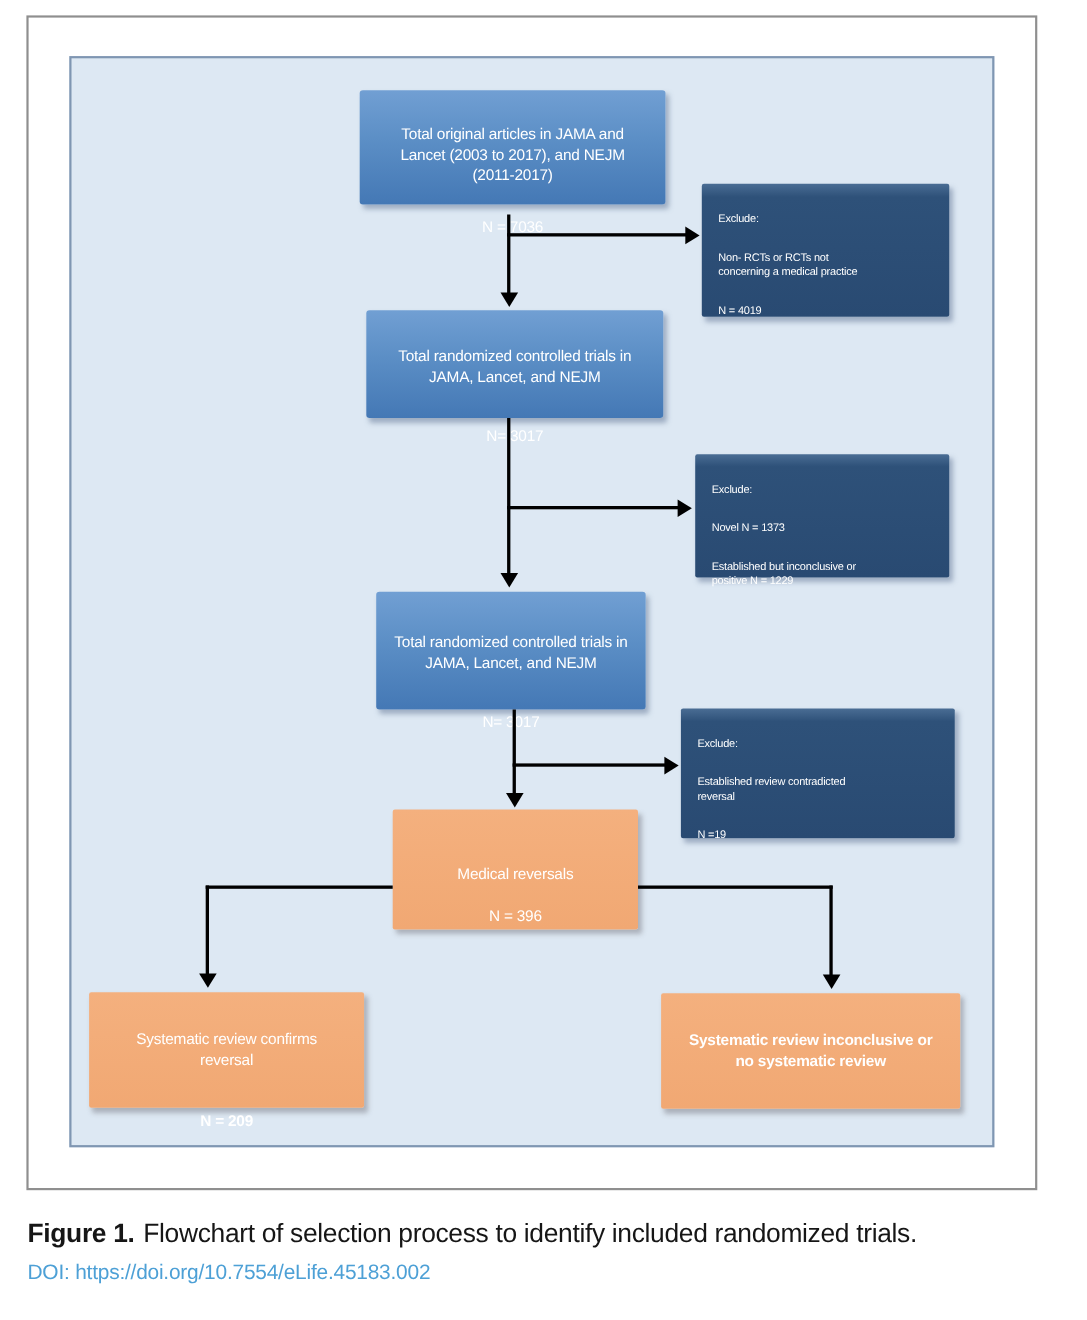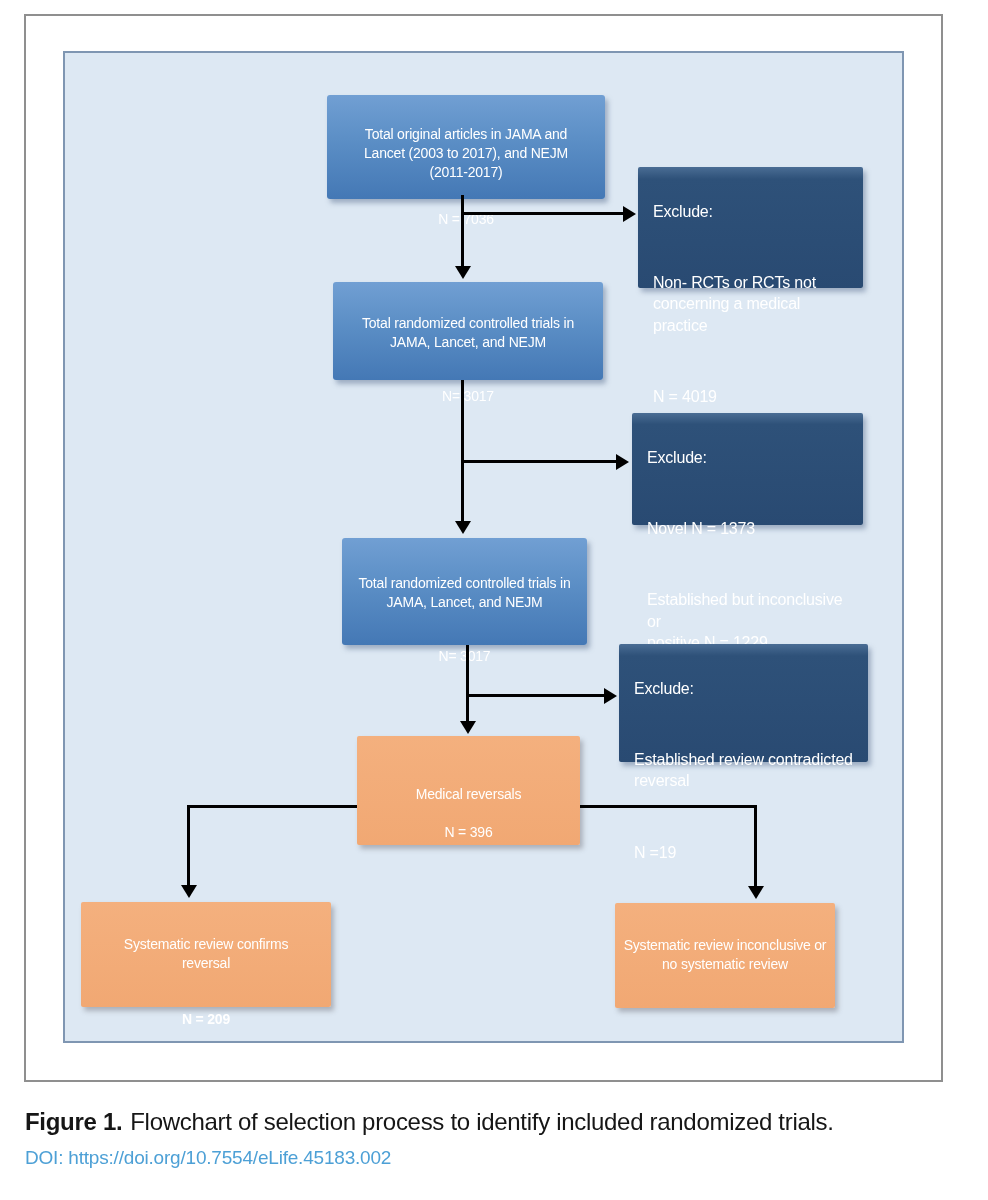--- a/index.html
+++ b/index.html
@@ -26,49 +26,49 @@
     border-radius:3px;
     box-shadow:3px 4px 5px rgba(96,116,148,0.5);
   }
   .orange{
     background:linear-gradient(180deg,#f4b07e 0%,#f1a873 100%);
     border-radius:2px;
     box-shadow:3px 4px 5px rgba(110,110,120,0.45);
   }
   .dark{
     position:absolute;color:#ffffff;text-align:left;
-    font-size:16px;line-height:1.35;letter-spacing:-0.2px;
+    font-size:10px;line-height:1.35;letter-spacing:-0.2px;
     background:linear-gradient(180deg,#4a6d94 0%,#2e5179 10%,#294a72 100%);
     border-radius:2px;box-sizing:border-box;padding:12px 15px;
     box-shadow:3px 4px 5px rgba(96,116,148,0.5);
     white-space:pre-line;
   }
-  .dark .ex-line{margin-top:28px;white-space:pre-line;}
+  .dark .ex-line{margin-top:8px;white-space:pre-line;}
   .line{position:absolute;background:#000000;}
   .head-down{
     position:absolute;width:0;height:0;
     border-left:8px solid transparent;border-right:8px solid transparent;
     border-top:13px solid #000000;
   }
   .head-right{
     position:absolute;width:0;height:0;
     border-top:8px solid transparent;border-bottom:8px solid transparent;
     border-left:13px solid #000000;
   }
   
-  #node-articles{left:327px;top:95px;width:278px;height:104px;padding-top:11px;}
+  #node-articles{left:327px;top:82px;width:278px;height:104px;padding-top:11px;}
   #node-articles .n{margin-top:10px;}
   #node-rcts-top{left:333px;top:282px;width:270px;height:98px;padding-top:13px;}
   #node-rcts-top .n{margin-top:16px;}
   #node-rcts-mid{left:342px;top:538px;width:245px;height:107px;padding-top:17px;}
   #node-rcts-mid .n{margin-top:16px;}
   #node-reversals{left:357px;top:736px;width:223px;height:109px;padding-top:30px;}
   #node-confirmed{left:81px;top:902px;width:250px;height:105px;padding-top:14px;}
   #node-confirmed .n{margin-top:18px;font-weight:bold;}
-  #node-no-review{left:615px;top:903px;width:220px;height:105px;padding-top:14px;}
+  #node-no-review{left:601px;top:903px;width:272px;height:105px;padding-top:14px;font-weight:bold;}
   #node-no-review .n{margin-top:18px;}
   #ex-non-rct{left:638px;top:167px;width:225px;height:121px;}
   #ex-novel{left:632px;top:413px;width:231px;height:112px;}
   #ex-contradicted{left:619px;top:644px;width:249px;height:118px;}
   
   .caption{
     position:absolute;left:25px;top:1107px;width:940px;
     font-size:24px;line-height:1.25;color:#161616;letter-spacing:-0.3px;
   }
   .caption .lbl{font-weight:bold;}

